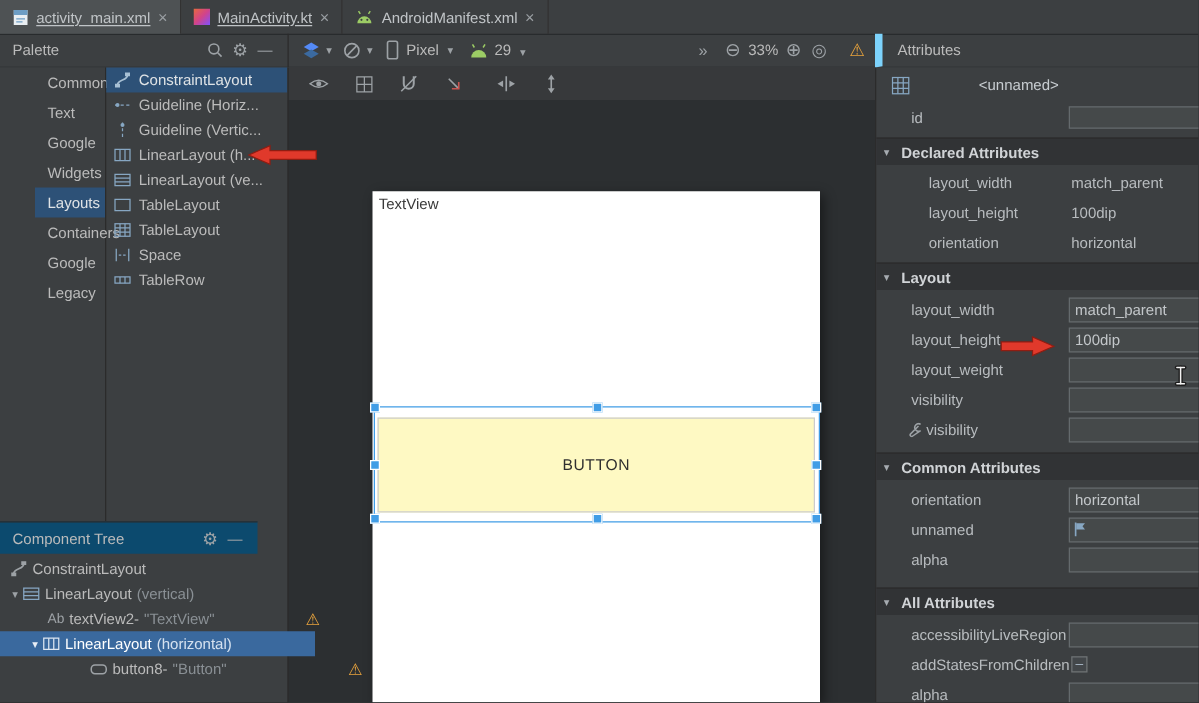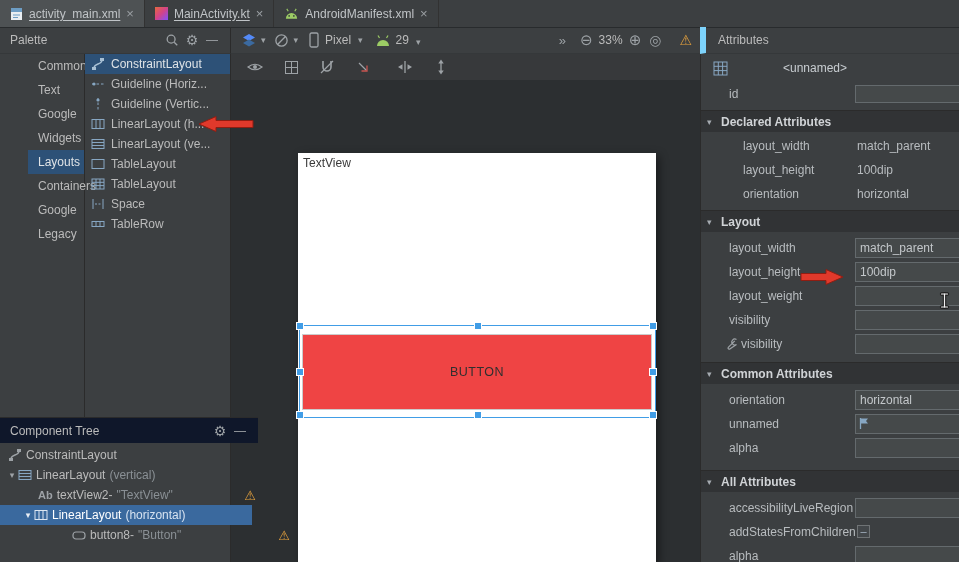--- a/index.html
+++ b/index.html
@@ -45,40 +45,40 @@
         background:#37393b;border-left:1px solid #2b2b2b;display:flex;align-items:center;
         gap:16px;padding-left:14px;box-sizing:border-box;}
   .canvas{position:absolute;left:230px;top:80px;width:470px;height:482px;
         background:#2c2f31;border-left:1px solid #2b2b2b;box-sizing:border-box;}
   .screen{position:absolute;left:298px;top:153px;width:358px;height:409px;background:#ffffff;
         box-shadow:3px 3px 9px rgba(0,0,0,.45);}
   .textview{position:absolute;left:303px;top:156px;color:#3a3a3a;font-size:12px;}
   .sel-rect{position:absolute;left:299px;top:325px;width:357px;height:93px;
         border:1px solid #419de6;box-sizing:border-box;}
   .design-button{position:absolute;left:302px;top:334px;width:350px;height:76px;
-        background:#ef4444;border:1px solid #cccccc;box-sizing:border-box;
+        background:#fef9c3;border:1px solid #cccccc;box-sizing:border-box;
         display:flex;align-items:center;justify-content:center;color:#2f2f2f;
         font-size:12.5px;letter-spacing:.5px;}
   .handle{position:absolute;width:6px;height:6px;background:#419de6;border:1px solid #ffffff;}
 
   
-  .tree-hdr{position:absolute;left:0;top:417px;width:258px;height:26px;background:#0f172a;
+  .tree-hdr{position:absolute;left:0;top:417px;width:206px;height:26px;background:#0c4a6e;
         border-top:1px solid #2b2b2b;display:flex;align-items:center;padding-left:10px;
         box-sizing:border-box;}
   .tree{position:absolute;left:0;top:443px;width:230px;height:119px;}
   .tree-row{position:absolute;left:0;width:230px;height:20px;display:flex;align-items:center;
         cursor:default;}
   .tree-row.sel{background:#3a699e;color:#ffffff;}
   .tri{width:12px;text-align:center;font-size:9px;color:#9da2a6;flex:0 0 auto;}
   .tree-row.sel .tri{color:#e8eef5;}
   .tree-name{margin-left:4px;white-space:nowrap;}
   .tree-detail{color:#8a9095;margin-left:4px;white-space:nowrap;}
   .tree-row.sel .tree-detail{color:#d6e2f0;}
   .warn{margin-left:auto;margin-right:12px;color:#e8a33d;font-size:13px;}
-  .ab-ico{color:#9da2a6;font-size:11px;font-style:normal;flex:0 0 auto;font-weight:bold;}
+  .ab-ico{color:#9da2a6;font-size:11px;font-style:normal;flex:0 0 auto;}
 
   
   .attrs{position:absolute;left:700px;top:54px;width:259px;height:508px;
         border-left:1px solid #2b2b2b;box-sizing:border-box;overflow:hidden;}
   .attrs .row{position:absolute;left:16px;width:284px;height:24px;}
   .attr-label{position:absolute;left:12px;line-height:24px;color:#b8bcbf;white-space:nowrap;}
   .attr-label.ind{left:26px;}
   .attr-label.ico{left:24px;}
   .attr-value{position:absolute;left:140px;line-height:24px;color:#b8bcbf;white-space:nowrap;}
   .attr-input{position:absolute;left:138px;top:2px;width:121px;height:20px;background:#45494a;

